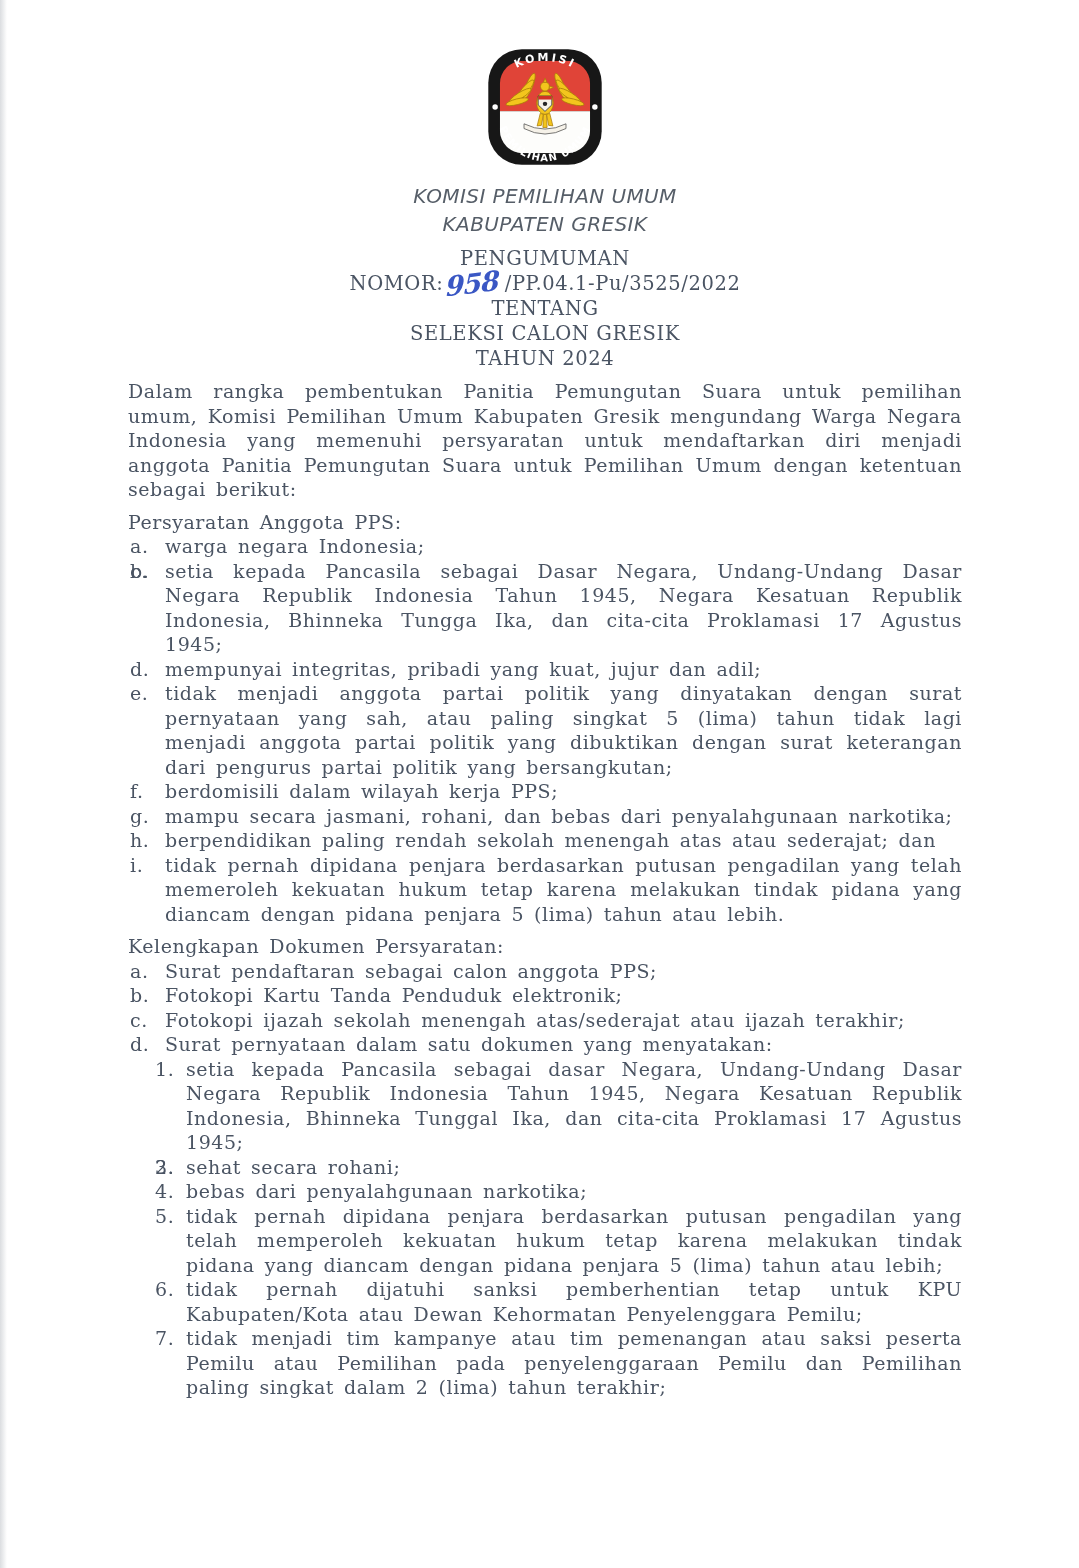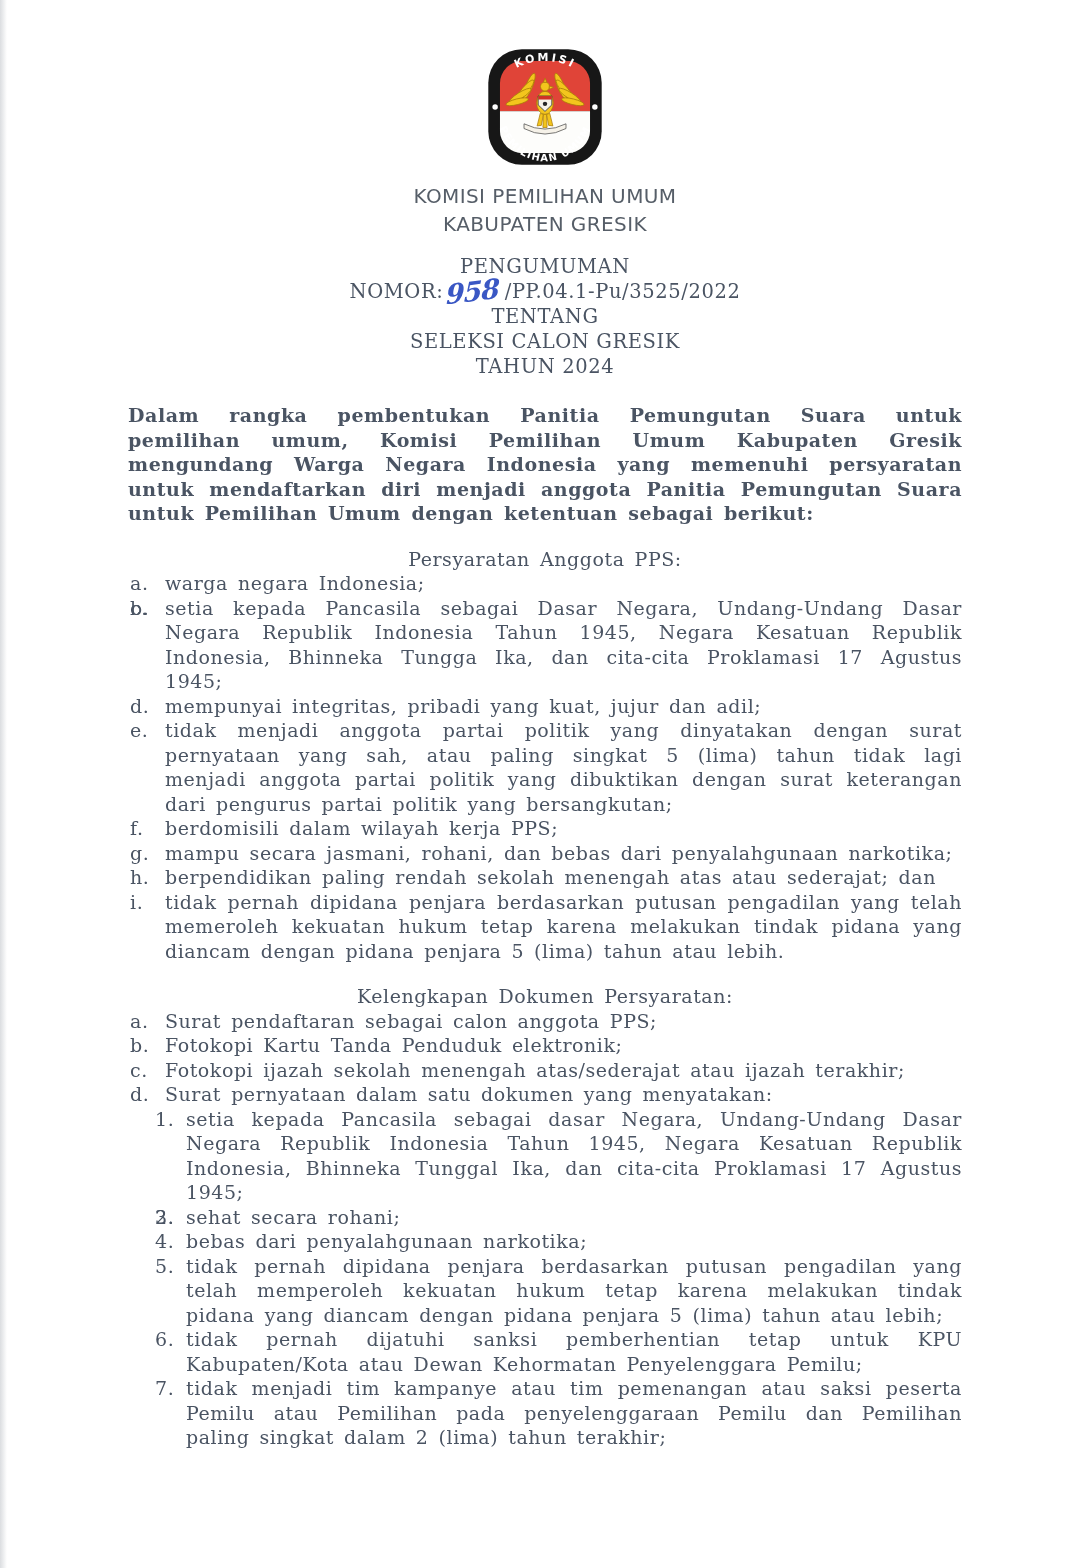--- a/index.html
+++ b/index.html
@@ -20,49 +20,48 @@
   .page{
     padding:44px 117px 0 128px;
   }
   
   .logo-wrap{text-align:center;margin-bottom:8px;}
   svg.kpu{width:126px;height:126px;display:inline-block;}
   .letterhead{
     text-align:center;
     font-family:"DejaVu Sans", sans-serif;
     font-size:20px;line-height:28px;
-    color:#565e68;letter-spacing:.4px;
+    color:#565e68;letter-spacing:.4px;font-style:italic;
   }
   
   .doc-head{
     text-align:center;
-    margin-top:16px;
+    margin-top:8px;
     font-size:19.5px;line-height:25px;
     letter-spacing:.6px;
     color:#4a5463;
   }
   .doc-head .row{white-space:nowrap;}
   .hand{
     display:inline-block;
     font-style:italic;font-weight:bold;
     font-size:27px;line-height:20px;
     color:#3a57c4;
     transform:rotate(-7deg) skewX(-8deg);
     margin:0 5px 0 3px;
     position:relative;top:3px;
     letter-spacing:-1px;
   }
   
   .bodytext{font-size:19px;line-height:24.5px;letter-spacing:.55px;word-spacing:3.5px;}
   .intro{
-    margin-top:24px;
+    margin-top:8px;
     text-align:justify;
-    font-weight:bold;
   }
-  .sec-heading{margin-top:21px;text-align:center;}
+  .sec-heading{margin-top:8px;}
   .list{margin:0;}
   .li{
     position:relative;
     padding-left:37px;
     text-align:justify;
   }
   .li > .marker{position:absolute;left:2px;top:0;}
   .sublist{margin-left:26px;}
   .sublist .li{padding-left:32px;}
   .sublist .li > .marker{left:1px;}

